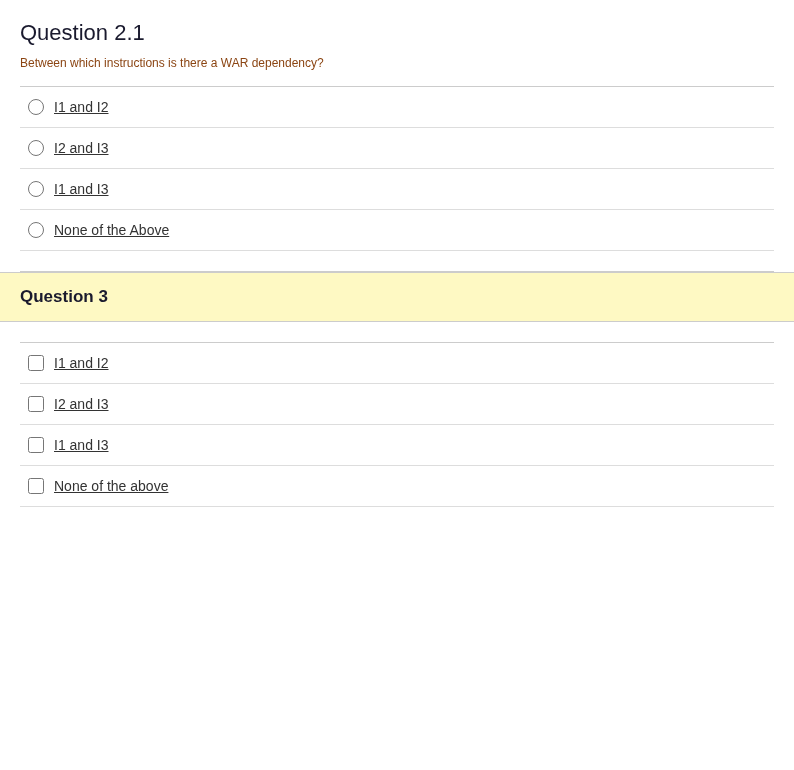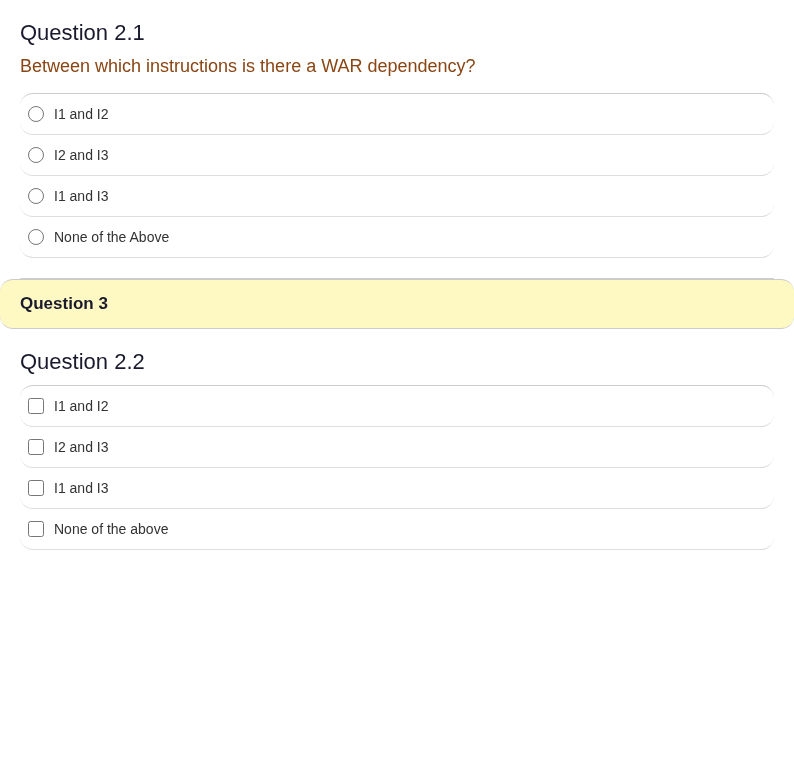--- a/index.html
+++ b/index.html
@@ -1,19 +1,18 @@
 <!DOCTYPE html>
 <html><head>
   <meta charset="utf-8">
   <style>
     * {
       box-sizing: border-box;
       margin: 0;
       padding: 0;
-      border-radius: 13px;
     }
 
     body {
       font-family: Arial, sans-serif;
       background: #fff;
       color: #333;
       font-size: 15px;
       width: 794px;
       min-height: 770px;
     }
@@ -24,21 +23,21 @@
 
     .question-title {
       font-size: 22px;
       color: #1a1a2e;
       font-weight: normal;
       margin-bottom: 10px;
     }
 
     .question-prompt {
       color: #8b4513;
-      font-size: 18px;
+      font-size: 12px;
       margin-bottom: 16px;
     }
 
     .options-list {
       list-style: none;
       border-top: 1px solid #ccc;
     }
 
     .option-item {
       display: flex;
@@ -46,20 +45,21 @@
       padding: 12px 8px;
       border-bottom: 1px solid #ddd;
       cursor: pointer;
     }
 
     .option-item label {
       margin-left: 10px;
       cursor: pointer;
       font-size: 14px;
       color: #333;
+      text-decoration: underline;
     }
 
     input[type="radio"], input[type="checkbox"] {
       width: 16px;
       height: 16px;
       cursor: pointer;
       flex-shrink: 0;
     }
 
     .section-divider {
@@ -111,21 +111,20 @@
   </ul>
 
   <div class="section-divider"></div>
 </div>
 
 <div class="section-header">
   <span class="section-header-title">Question 3</span>
 </div>
 
 <div class="bottom-section">
-  <h2 class="question-title">Question 2.2</h2>
 
   <ul class="options-list">
     <li class="option-item">
       <input type="checkbox" id="q22-opt1" style="">
       <label for="q22-opt1">I1 and I2</label>
     </li>
     <li class="option-item">
       <input type="checkbox" id="q22-opt2" style="">
       <label for="q22-opt2">I2 and I3</label>
     </li>

